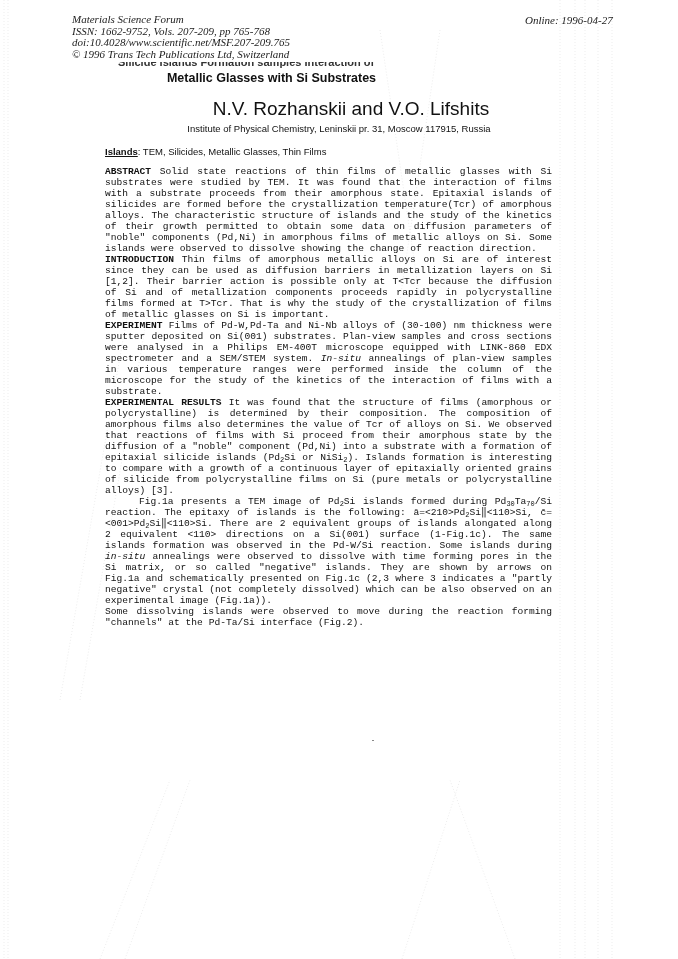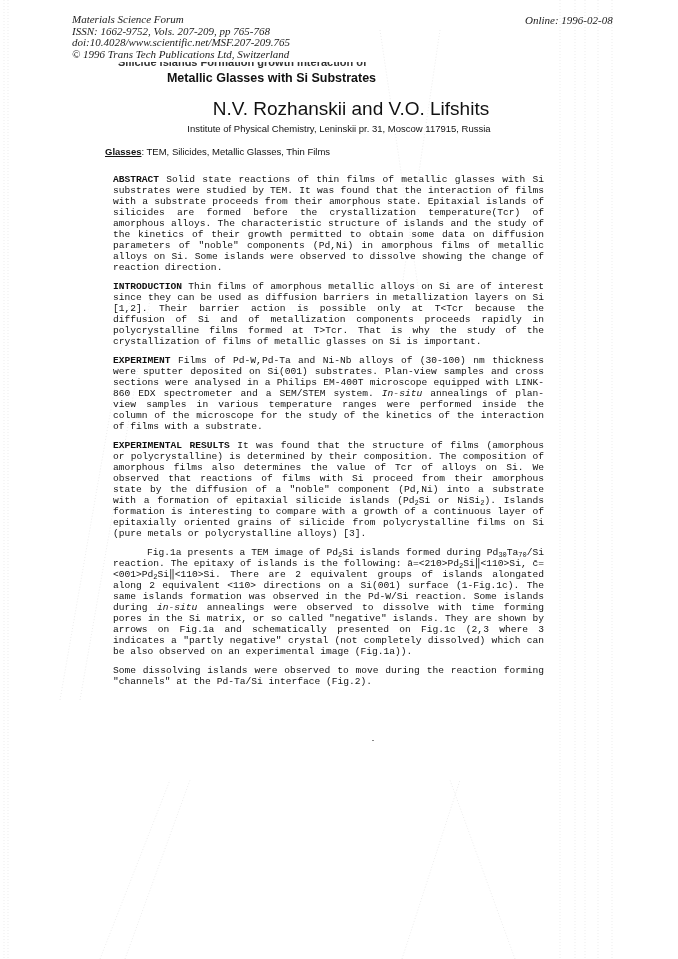--- a/index.html
+++ b/index.html
@@ -7,21 +7,21 @@
   .hdr { position: absolute; left: 72px; top: 14px; font-family: "Liberation Serif", serif; font-style: italic; font-size: 11px; line-height: 11.5px; color: #222; }
   .online { position: absolute; left: 525px; top: 14px; font-family: "Liberation Serif", serif; font-style: italic; font-size: 11px; color: #222; }
   .title-cut { position: absolute; left: 118px; top: 62px; width: 300px; height: 6px; overflow: hidden; font-family: "Liberation Sans", sans-serif; font-weight: bold; font-size: 11px; line-height: 11px; color: #333; }
   .title-cut span { position: relative; top: -5px; }
   .title { position: absolute; left: 0; width: 543px; top: 71px; text-align: center; font-family: "Liberation Sans", sans-serif; font-weight: bold; font-size: 12.5px; }
   .authors { position: absolute; left: 0; width: 678px; top: 98px; text-align: center; font-family: "Liberation Sans", sans-serif; font-size: 19px; margin-left: 12px; }
   .affil { position: absolute; left: 0; width: 678px; top: 123px; text-align: center; font-family: "Liberation Sans", sans-serif; font-size: 9.5px; }
   .kw { position: absolute; left: 105px; top: 146px; font-family: "Liberation Sans", sans-serif; font-size: 9.5px; }
   .kw b { text-decoration: underline; font-weight: bold; }
   .body { position: absolute; left: 105px; top: 166px; width: 447px; font-family: "Liberation Mono", monospace; font-size: 9.6px; line-height: 11px; color: #111; }
-  .body p { margin: 8px; text-align: justify; text-align-last: left; }
+  .body p { margin: 0; text-align: justify; text-align-last: left; }
   .body .ind { text-indent: 34px; }
   .body b { font-weight: bold; }
   sub { font-size: 7px; vertical-align: -2px; line-height: 0; }
   .wm { position: absolute; left: 0; top: 0; width: 678px; height: 959px; pointer-events: none; opacity: 0.18; }
   .dot { position: absolute; left: 372px; top: 740px; width: 2px; height: 1px; background: #888; }
 </style>
 </head>
 <body>
 
 <svg class="wm" viewBox="0 0 678 959" xmlns="http://www.w3.org/2000/svg">
@@ -43,27 +43,27 @@
       <line x1="150" y1="300" x2="80" y2="700"></line>
   </g>
 </svg>
 
 <div class="hdr">
   <div>Materials Science Forum</div>
   <div>ISSN: 1662-9752, Vols. 207-209, pp 765-768</div>
   <div>doi:10.4028/www.scientific.net/MSF.207-209.765</div>
   <div>© 1996 Trans Tech Publications Ltd, Switzerland</div>
 </div>
-<div class="online">Online: 1996-02-08</div>
+<div class="online">Online: 1996-04-27</div>
 
-<div class="title-cut"><span>Silicide Islands Formation growth Interaction of</span></div>
+<div class="title-cut"><span>Silicide Islands Formation samples Interaction of</span></div>
 <div class="title">Metallic Glasses with Si Substrates</div>
 <div class="authors">N.V. Rozhanskii and V.O. Lifshits</div>
 <div class="affil">Institute of Physical Chemistry, Leninskii pr. 31, Moscow 117915, Russia</div>
-<div class="kw"><b>Glasses</b><span>: TEM, Silicides, Metallic Glasses, Thin Films</span></div>
+<div class="kw"><b>Islands</b><span>: TEM, Silicides, Metallic Glasses, Thin Films</span></div>
 
 <div class="body">
   <p><b>ABSTRACT</b><span> Solid state reactions of thin films of metallic glasses with Si substrates were studied by TEM. It was found that the interaction of films with a substrate proceeds from their amorphous state. Epitaxial islands of silicides are formed before the crystallization temperature(Tcr) of amorphous alloys. The characteristic structure of islands and the study of the kinetics of their growth permitted to obtain some data on diffusion parameters of "noble" components (Pd,Ni) in amorphous films of metallic alloys on Si. Some islands were observed to dissolve showing the change of reaction direction.</span></p>
   <p><b>INTRODUCTION</b><span> Thin films of amorphous metallic alloys on Si are of interest since they can be used as diffusion barriers in metallization layers on Si [1,2]. Their barrier action is possible only at T&lt;Tcr because the diffusion of Si and of metallization components proceeds rapidly in polycrystalline films formed at T&gt;Tcr. That is why the study of the crystallization of films of metallic glasses on Si is important.</span></p>
   <p><b>EXPERIMENT</b><span> Films of Pd-W,Pd-Ta and Ni-Nb alloys of (30-100) nm thickness were sputter deposited on Si(001) substrates. Plan-view samples and cross sections were analysed in a Philips EM-400T microscope equipped with LINK-860 EDX spectrometer and a SEM/STEM system. </span><i>In-situ</i><span> annealings of plan-view samples in various temperature ranges were performed inside the column of the microscope for the study of the kinetics of the interaction of films with a substrate.</span></p>
   <p><b>EXPERIMENTAL RESULTS</b><span> It was found that the structure of films (amorphous or polycrystalline) is determined by their composition. The composition of amorphous films also determines the value of Tcr of alloys on Si. We observed that reactions of films with Si proceed from their amorphous state by the diffusion of a "noble" component (Pd,Ni) into a substrate with a formation of epitaxial silicide islands (Pd</span><sub>2</sub><span>Si or NiSi</span><sub>2</sub><span>). Islands formation is interesting to compare with a growth of a continuous layer of epitaxially oriented grains of silicide from polycrystalline films on Si (pure metals or polycrystalline alloys) [3].</span></p>
   <p class="ind"><span>Fig.1a presents a TEM image of Pd</span><sub>2</sub><span>Si islands formed during Pd</span><sub>30</sub><span>Ta</span><sub>70</sub><span>/Si reaction. The epitaxy of islands is the following: ā=&lt;210&gt;Pd</span><sub>2</sub><span>Si‖&lt;110&gt;Si, c̄=&lt;001&gt;Pd</span><sub>2</sub><span>Si‖&lt;110&gt;Si. There are 2 equivalent groups of islands alongated along 2 equivalent &lt;110&gt; directions on a Si(001) surface (1-Fig.1c). The same islands formation was observed in the Pd-W/Si reaction. Some islands during </span><i>in-situ</i><span> annealings were observed to dissolve with time forming pores in the Si matrix, or so called "negative" islands. They are shown by arrows on Fig.1a and schematically presented on Fig.1c (2,3 where 3 indicates a "partly negative" crystal (not completely dissolved) which can be also observed on an experimental image (Fig.1a)).</span></p>
   <p>Some dissolving islands were observed to move during the reaction forming "channels" at the Pd-Ta/Si interface (Fig.2).</p>
 </div>
 <div class="dot"></div>

